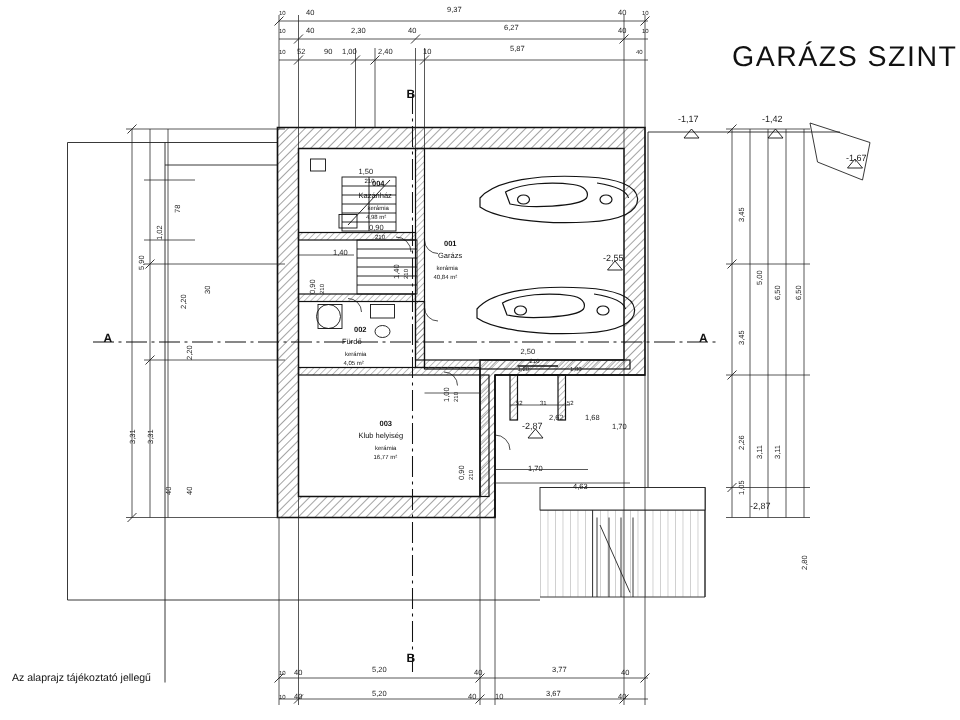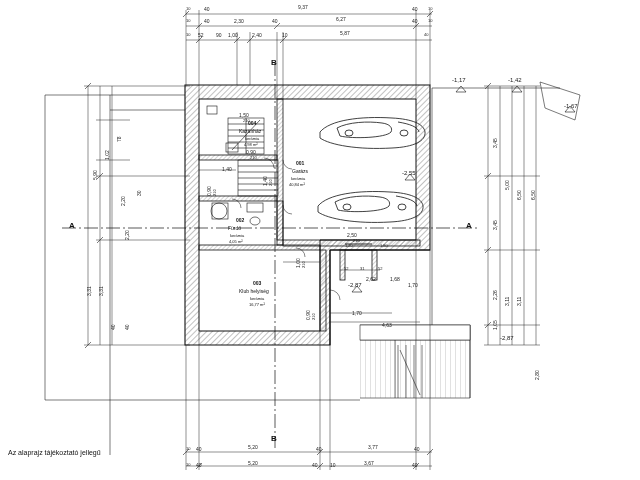--- a/index.html
+++ b/index.html
@@ -245,20 +245,21 @@
 
   <g stroke="#222" stroke-width="0.5">
     <line x1="283" y1="262" x2="320" y2="262"></line>
     <line x1="340" y1="270" x2="380" y2="270"></line>
     <line x1="330" y1="313" x2="392" y2="313"></line>
     <line x1="330" y1="322" x2="420" y2="322"></line>
     <line x1="199" y1="170" x2="236" y2="170"></line>
   </g>
 </svg>
 
+<div class="t title" style="left:488px;top:28px;">GARÁZS SZINT</div>
 
 <div class="t note" style="left:8px;top:449px;">Az alaprajz tájékoztató jellegű</div>
 
 <div class="t axis" style="left:69px;top:221px;">A</div>
 <div class="t axis" style="left:466px;top:221px;">A</div>
 <div class="t axis" style="left:271px;top:58px;">B</div>
 <div class="t axis" style="left:271px;top:434px;">B</div>
 
 <div>
   <div class="t room-code" style="left:248px;top:120px;">004</div>

